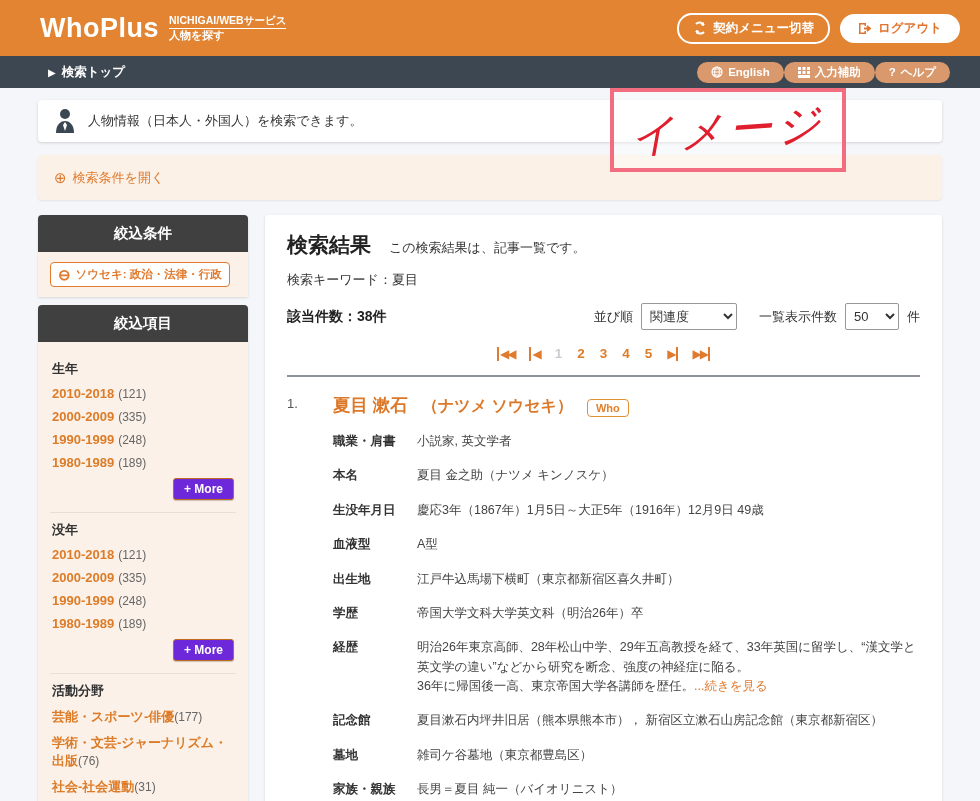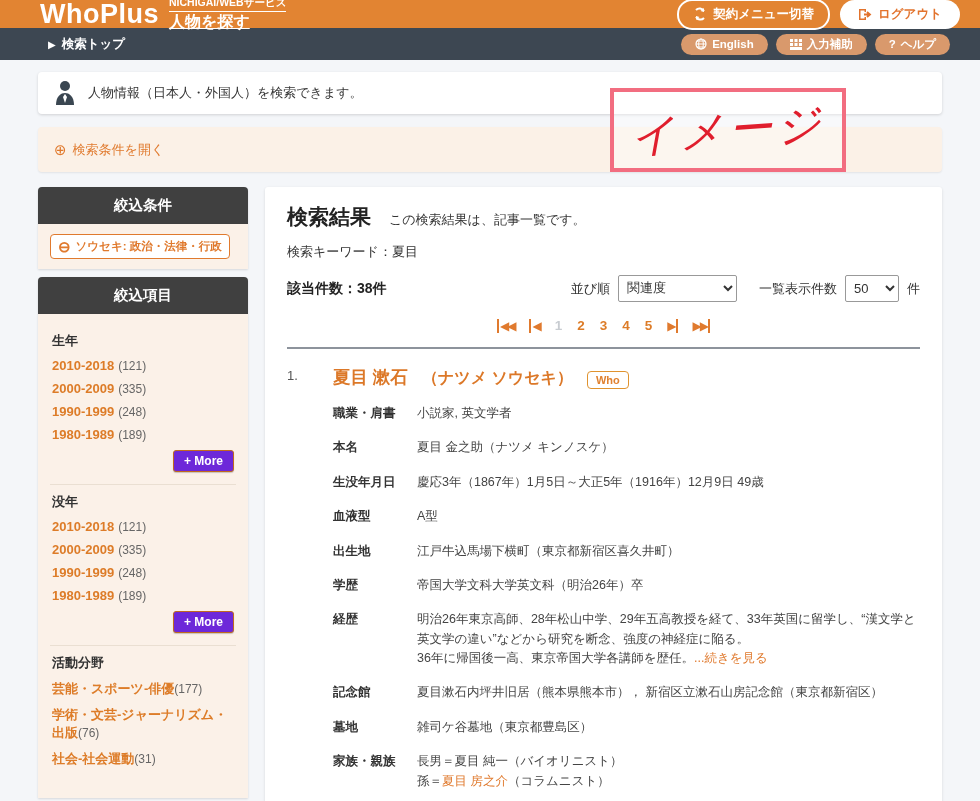--- a/index.html
+++ b/index.html
@@ -3,44 +3,44 @@
 <meta charset="utf-8">
 <style>
   * { margin:0; padding:0; box-sizing:border-box; }
   html,body { width:980px; height:801px; overflow:hidden; }
   body {
     font-family:"Liberation Sans","DejaVu Sans",sans-serif;
     background:#F4F6F9; color:#333; position:relative;
   }
   
   .app-header {
-    height:28px; background:#E28432; display:flex; align-items:center;
+    height:56px; background:#E28432; display:flex; align-items:center;
     padding:0 20px 0 40px;
   }
   .logo-wrap { display:flex; align-items:center; gap:10px; }
   .logo-main { color:#fff; font-size:27px; font-weight:bold; letter-spacing:0.5px; }
   .logo-sub { display:flex; flex-direction:column; justify-content:center; line-height:1.25; }
   .logo-sub .l1 { color:#fff; font-size:10.5px; font-weight:bold; border-bottom:1px solid #fff; padding-bottom:1px; }
-  .logo-sub .l2 { color:#fff; font-size:16px; font-weight:bold;text-decoration:underline; }
+  .logo-sub .l2 { color:#fff; font-size:11px; font-weight:bold; }
   .header-right { margin-left:auto; display:flex; align-items:center; gap:10px; }
   .btn-contract {
     display:flex; align-items:center; gap:6px; border:2px solid #fff; border-radius:15px;
     color:#fff; font-size:12.5px; font-weight:bold; padding:5px 14px; background:transparent; cursor:pointer;
   }
   .btn-logout {
     display:flex; align-items:center; gap:6px; background:#fff; border:none; border-radius:15px;
     color:#E2732D; font-size:12.5px; font-weight:bold; padding:6px 18px; cursor:pointer;
   }
   
   .nav-bar {
     height:32px; background:#3D4752; display:flex; align-items:center; padding:0 30px 0 48px;
   }
   .nav-left { color:#fff; font-size:12.5px; font-weight:bold; display:flex; align-items:center; gap:6px; }
   .nav-left .tri { font-size:10px; }
-  .nav-right { margin-left:auto; display:flex; gap:8px; }
+  .nav-right { margin-left:auto; display:flex; }
   .nav-pill {
     background:#D9996C; border:none; color:#fff; font-size:11.5px; font-weight:bold;
     border-radius:11px; padding:3px 14px; display:flex; align-items:center; gap:5px; cursor:pointer;
   }
   
   .content { padding:12px 38px 0 38px; }
   .notice-card {
     background:#fff; border-radius:4px; box-shadow:0 1px 3px rgba(0,0,0,.15);
     height:42px; display:flex; align-items:center; gap:12px; padding:0 16px; margin-bottom:13px;
   }
@@ -94,21 +94,21 @@
   .result-head { display:flex; align-items:baseline; gap:18px; }
   .result-title { font-size:21px; font-weight:bold; color:#222; }
   .result-sub { font-size:13px; color:#333; }
   .keyword-line { font-size:13px; color:#333; margin-top:12px; }
   .count-sort-row { display:flex; align-items:center; margin-top:14px; }
   .count-label { font-size:14px; font-weight:bold; color:#222; }
   .sort-controls { margin-left:auto; display:flex; align-items:center; gap:8px; font-size:13px; color:#333; }
   .sort-controls select {
     font-size:13px; padding:4px 4px; border:1px solid #999; border-radius:2px; background:#fff; color:#333;
   }
-  .sel-sort { width:119px;font-family:Liberation Mono, monospace; } .sel-pp { width:54px; }
+  .sel-sort { width:96px; } .sel-pp { width:54px; }
   .pagination { display:flex; justify-content:center; align-items:center; gap:15px; margin-top:16px; font-size:13.5px; }
   .pagination .pg-arrow { color:#E07A2E; font-weight:bold; cursor:pointer; font-size:12px; letter-spacing:-2px; }
   .pg-first,.pg-prev { border-left:2px solid #E07A2E; padding-left:1px; }
   .pg-next,.pg-last { border-right:2px solid #E07A2E; padding-right:1px; }
   .pagination .pg-num { color:#DD7C28; font-weight:bold; cursor:pointer; text-decoration:none; }
   .pagination .pg-cur { color:#C8CCD1; font-weight:bold; }
   .list-divider { border:none; border-top:2px solid #8D939C; margin-top:14px; }
   
   .item { display:flex; margin-top:16px; }
   .item-no { width:46px; flex:none; font-size:13px; color:#555; padding-top:3px; }

